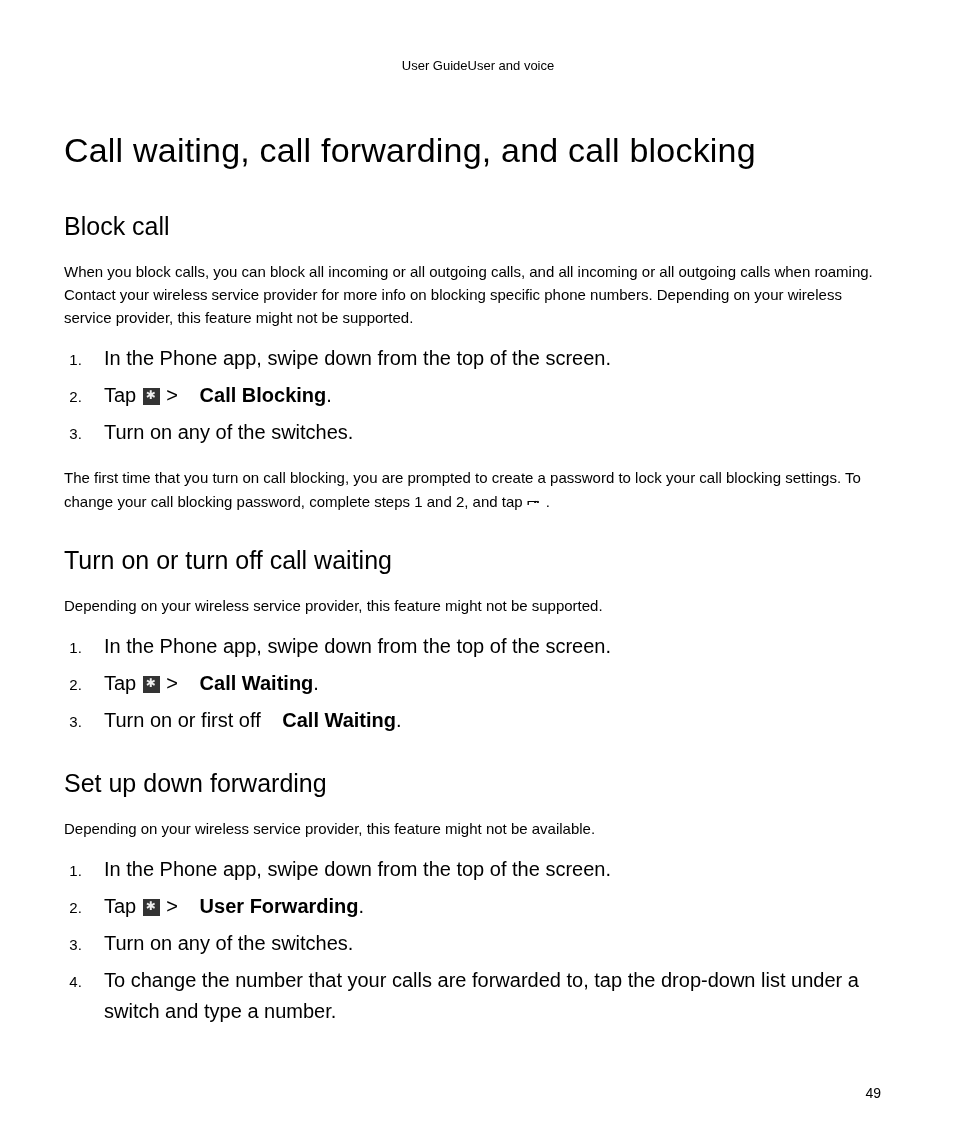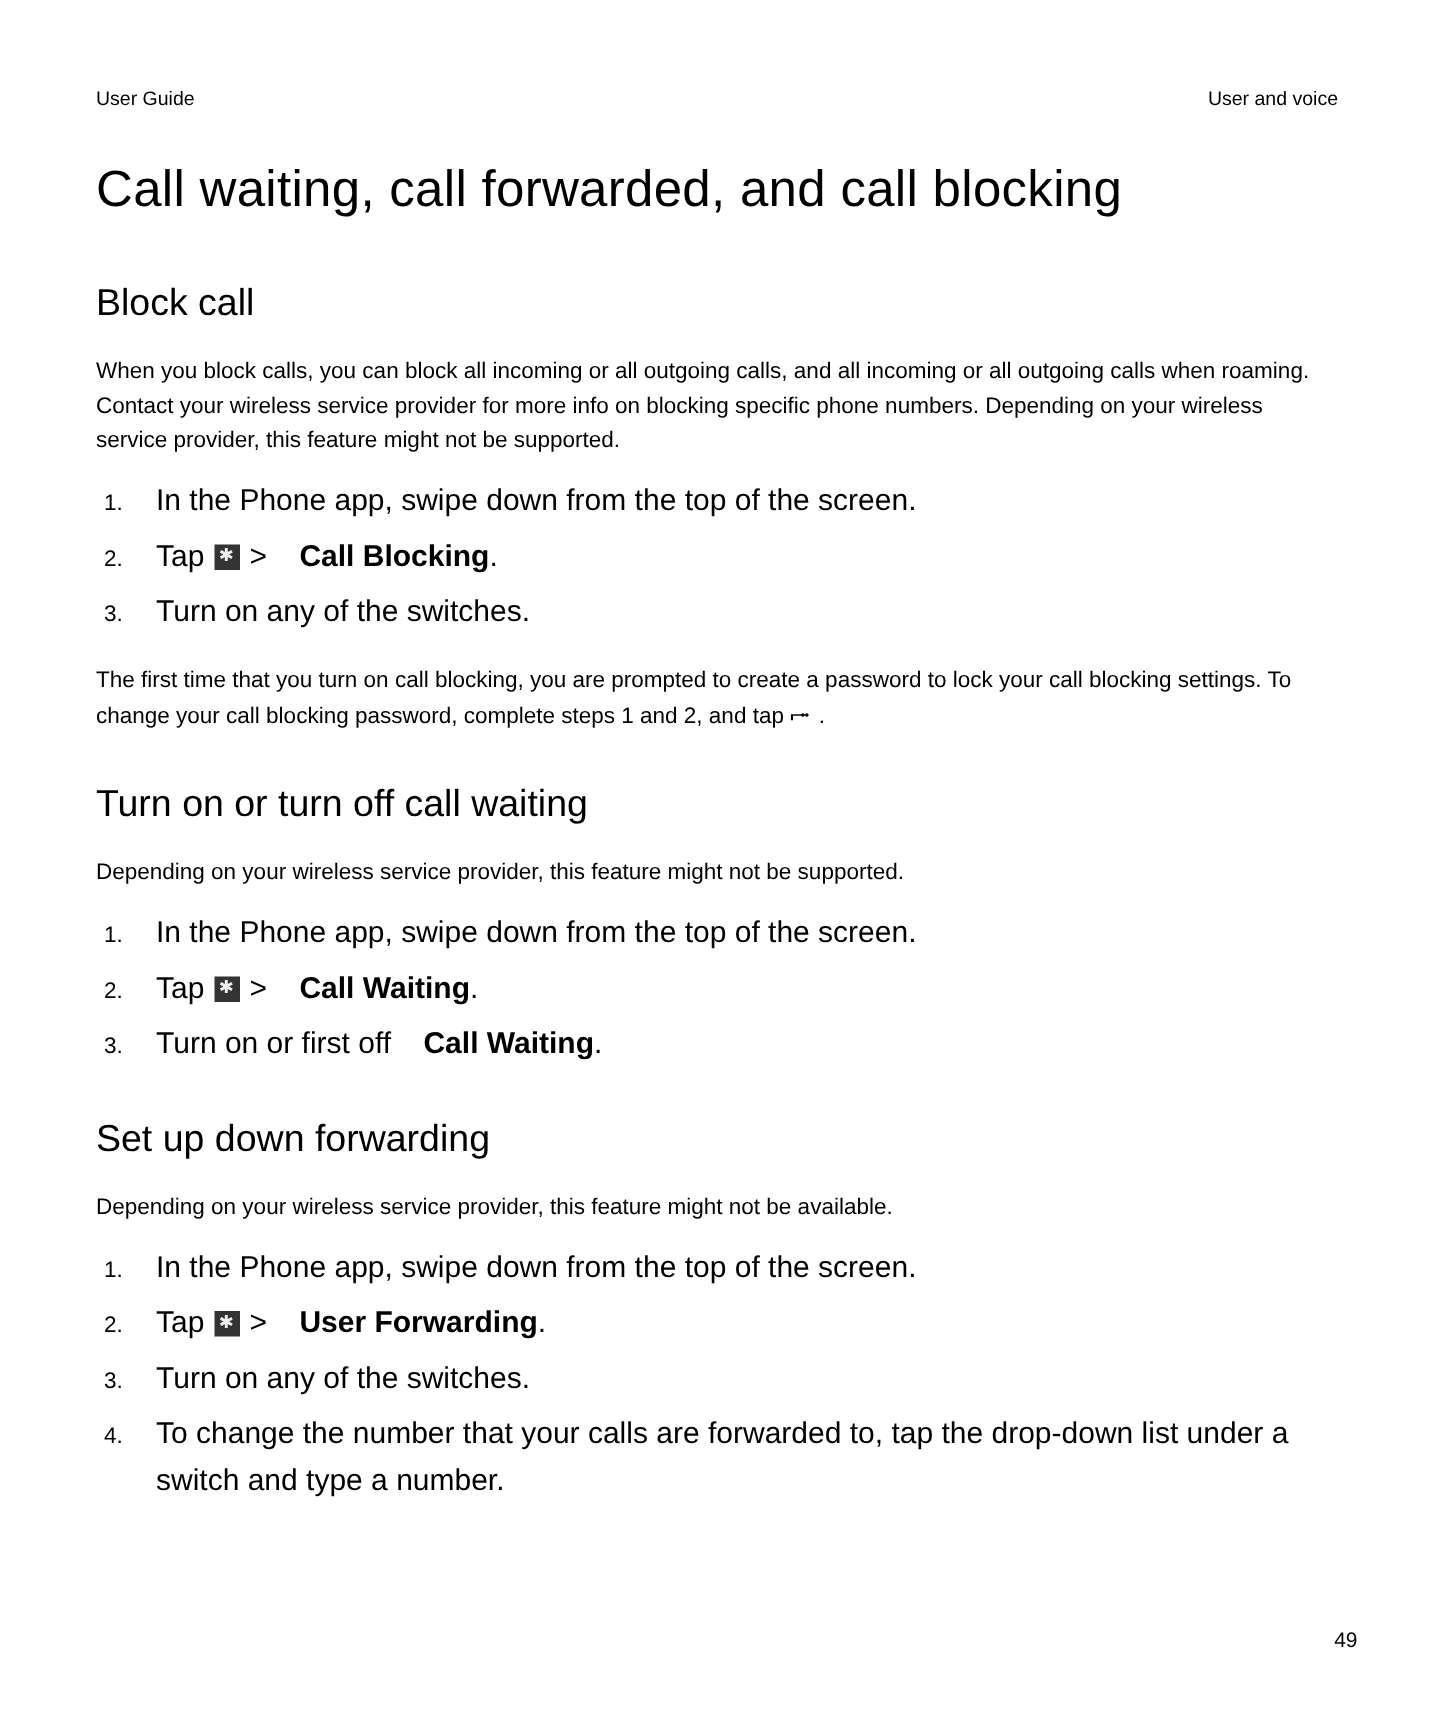--- a/index.html
+++ b/index.html
@@ -5,21 +5,21 @@
   html,body{margin:0;padding:0;background:#fff;color:#000;}
   body{
     width:954px;height:1145px;
     font-family:Arial,Helvetica,sans-serif;
     font-size:15px;
     line-height:1.55;
     position:relative;
     box-sizing:border-box;
     padding:56px 62px 50px 64px;
   }
-  .hdr{display:flex;justify-content:space-between;font-size:13px;margin-bottom:24px;}
+  .hdr{display:flex;justify-content:center;font-size:13px;margin-bottom:48px;}
   h1{font-weight:400;font-size:34px;margin:0 0 30px 0;letter-spacing:.2px;}
   h2{font-weight:400;font-size:25px;margin:28px 0 14px 0;}
   p{margin:0 0 14px 0;font-size:15px;}
   ol{margin:0 0 18px 0;padding-left:22px;}
   ol li{padding-left:18px;margin:6px 0;font-size:20px;}
   li::marker{font-size:15px;}
   .b{font-weight:700;margin-left:16px;}
   .gear{
     display:inline-block;width:17px;height:17px;background:#333;
     vertical-align:-3px;position:relative;margin:0 1px;
@@ -33,31 +33,31 @@
     vertical-align:-1px;position:relative;margin:0 1px;
   }
   .key::before{
     content:"⌐";font-size:14px;color:#000;font-weight:900;
     position:absolute;left:0;top:-6px;transform:scaleX(1.4);
   }
   .key::after{
     content:"••";font-size:8px;letter-spacing:0px;color:#000;
     position:absolute;left:6px;top:-1px;font-weight:700;
   }
-  .pgno{position:absolute;bottom:40px;right:49px;font-size:14px;}
+  .pgno{position:absolute;bottom:40px;right:73px;font-size:14px;}
 </style>
 </head>
 <body>
 
 <div class="hdr">
   <span>User Guide</span>
   <span>User and voice</span>
 </div>
 
-<h1>Call waiting, call forwarded, and call blocking</h1>
+<h1>Call waiting, call forwarding, and call blocking</h1>
 
 <h2>Block call</h2>
 <p>When you block calls, you can block all incoming or all outgoing calls, and all incoming or all outgoing calls when roaming. Contact your wireless service provider for more info on blocking specific phone numbers. Depending on your wireless service provider, this feature might not be supported.</p>
 <ol>
   <li>In the Phone app, swipe down from the top of the screen.</li>
   <li>
     <span>Tap </span><span class="gear"></span><span> &gt; </span><span class="b">Call Blocking</span><span>.</span>
   </li>
   <li>Turn on any of the switches.</li>
 </ol>

